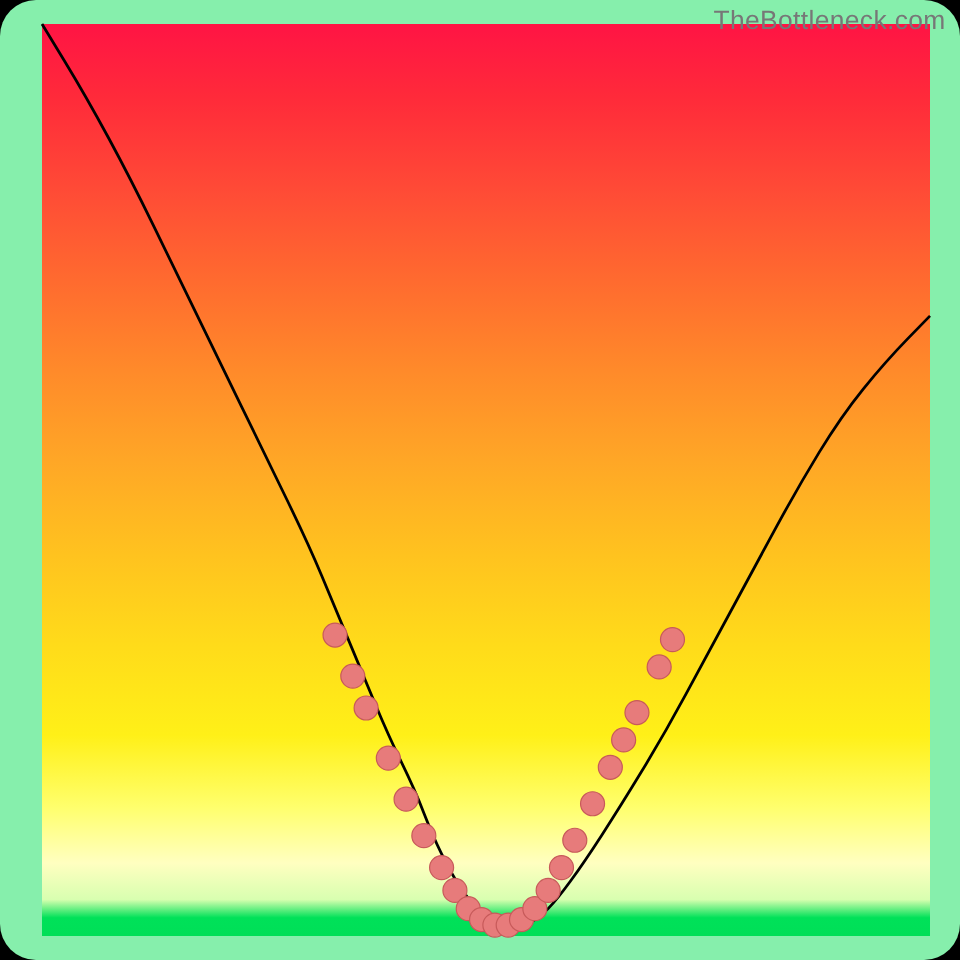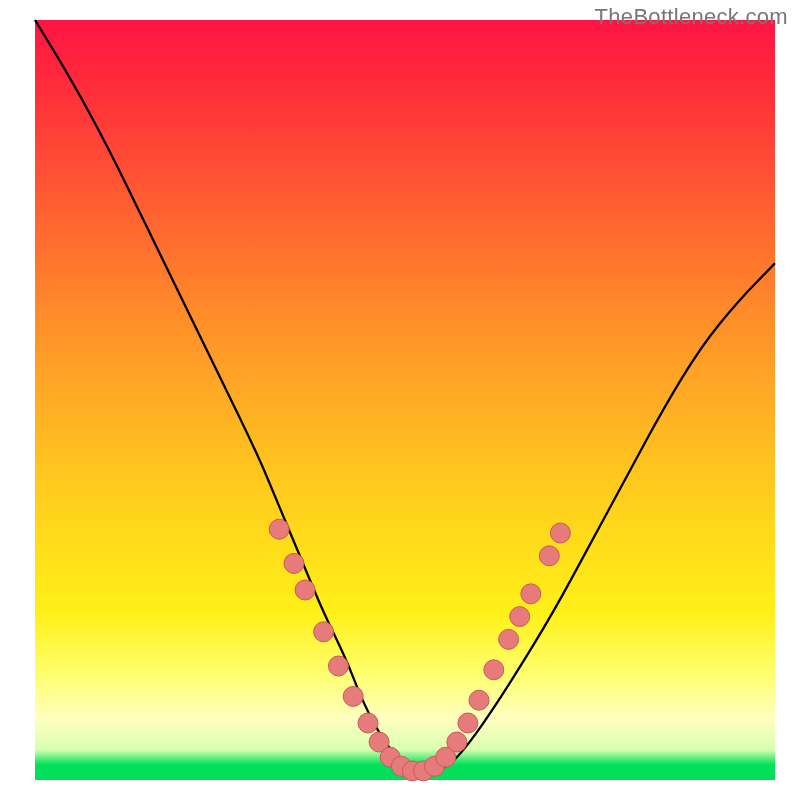--- a/index.html
+++ b/index.html
@@ -8,21 +8,22 @@
     width: 800px;
     height: 800px;
     background: #000;
     overflow: hidden;
     font-family: Arial, Helvetica, sans-serif;
   }
   .frame {
     position: relative;
     width: 800px;
     height: 800px;
-    background: #ffffff;
+    background: #86efac;
+    border-radius: 30px;
   }
   .plot {
     position: absolute;
     left: 35px;
     top: 20px;
     width: 740px;
     height: 760px;
     
     background: linear-gradient(
       to bottom,

